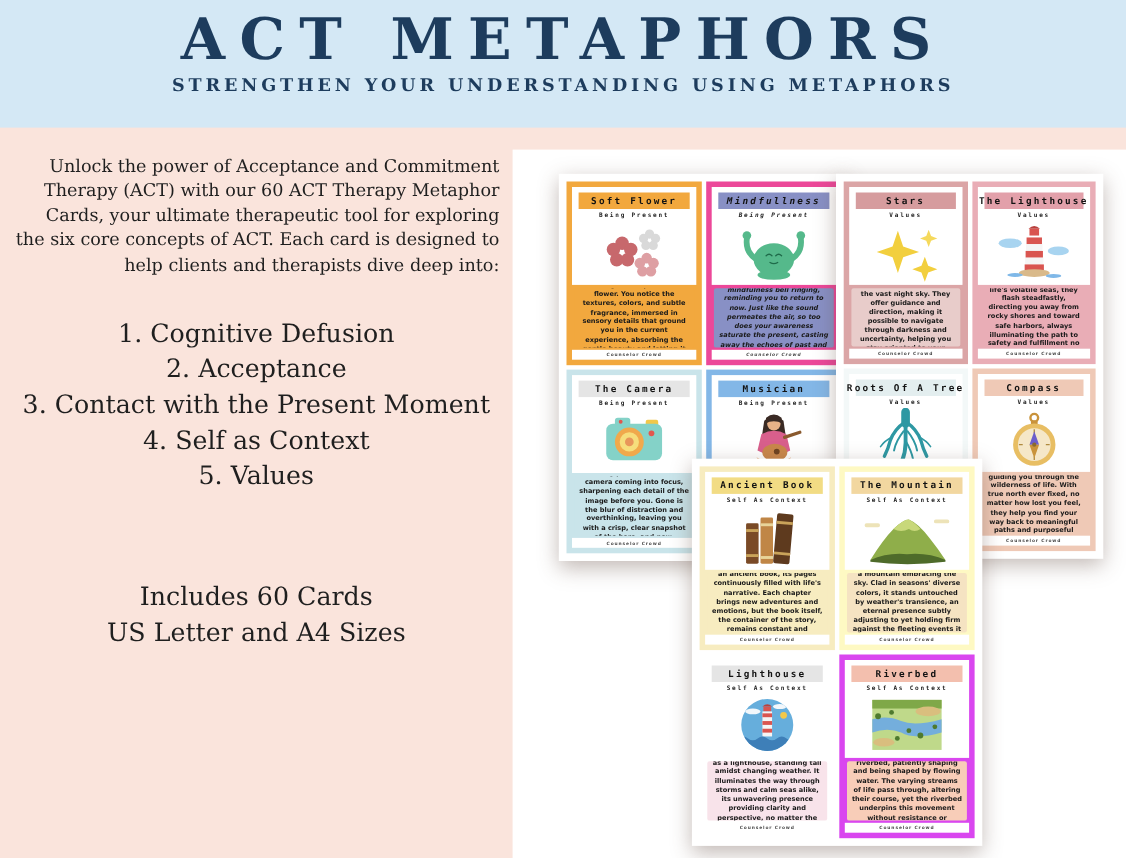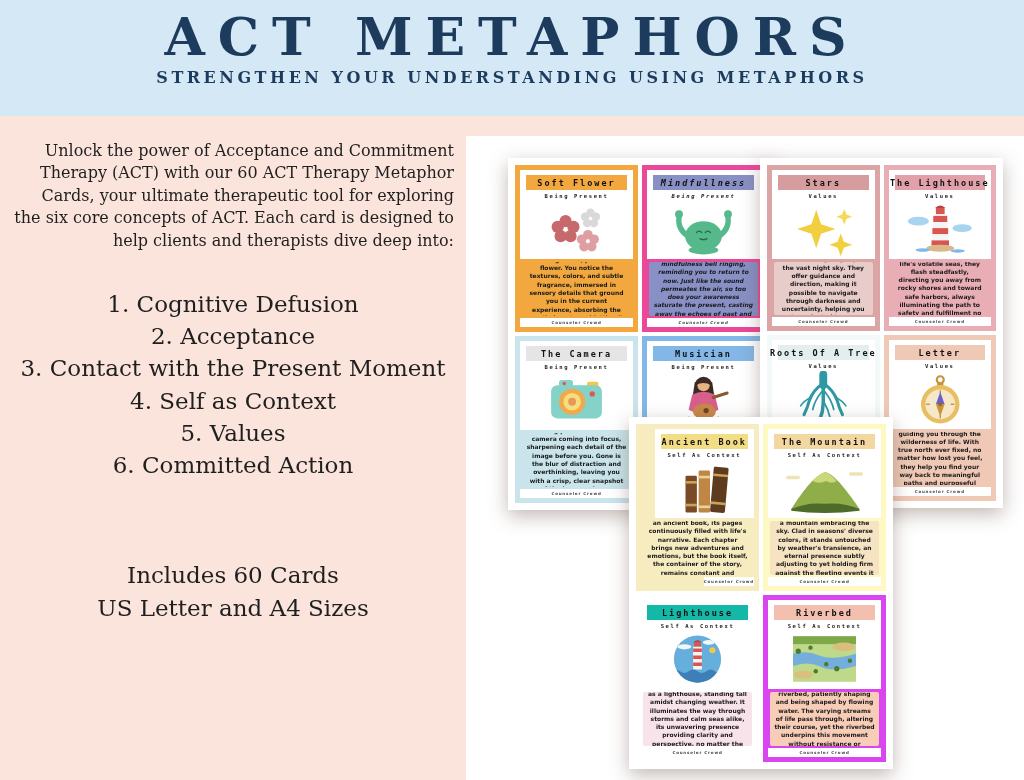--- a/index.html
+++ b/index.html
@@ -47,21 +47,20 @@
   </div>
 
   <div class="left-panel">
     <div class="para">Unlock the power of Acceptance and Commitment Therapy (ACT) with our 60 ACT Therapy Metaphor Cards, your ultimate therapeutic tool for exploring the six core concepts of ACT. Each card is designed to help clients and therapists dive deep into:</div>
     <div class="concepts">
       <div>1. Cognitive Defusion</div>
       <div>2. Acceptance</div>
       <div>3. Contact with the Present Moment</div>
       <div>4. Self as Context</div>
       <div>5. Values</div>
-      <div>6. Committed Action</div>
     </div>
     <div class="tail">
       <div>Includes 60 Cards</div>
       <div>US Letter and A4 Sizes</div>
     </div>
   </div>
 
   <div class="right-panel"></div>
 
   <div class="sheet sheet-a">
@@ -246,21 +245,21 @@
           </svg>
         </div>
       </div>
       <div class="card-body" style="background-color: rgb(243, 248, 248);">Values are like the roots of a tree, unseen yet anchoring it firmly. They nourish growth, provide stability through storms, and keep you grounded no matter how the winds of life may blow.</div>
       <div class="card-footer">Counselor Crowd</div>
     </div>
 
     <div class="card" style="background-color: rgb(239, 201, 182);">
       <div class="card-top">
         <div class="card-band" style="background-color: rgb(239, 201, 182);">
-          <span class="card-title">Letter</span>
+          <span class="card-title">Compass</span>
         </div>
         <div class="card-subtitle">Values</div>
         <div class="card-art">
           <svg viewBox="0 0 100 64">
             <circle cx="50" cy="10" r="4" fill="none" stroke="#C9933B" stroke-width="2.5"></circle>
             <rect x="46.5" y="13" width="7" height="4" fill="#C9933B"></rect>
             <circle cx="50" cy="38" r="22" fill="#E8BE63"></circle>
             <circle cx="50" cy="38" r="17" fill="#F5E7C8"></circle>
             <g stroke="#B08A3E" stroke-width="1.4">
               <path d="M50,22 L50,26"></path>
@@ -274,21 +273,21 @@
           </svg>
         </div>
       </div>
       <div class="card-body" style="background-color: rgb(239, 201, 182);">Values are like a compass, guiding you through the wilderness of life. With true north ever fixed, no matter how lost you feel, they help you find your way back to meaningful paths and purposeful destinations.</div>
       <div class="card-footer">Counselor Crowd</div>
     </div>
   </div>
 
   <div class="sheet sheet-c">
 
-    <div class="card" style="background-color: rgb(247, 236, 192); align-items: flex-end;">
+    <div class="card" style="background-color: rgb(247, 236, 192);">
       <div class="card-top">
         <div class="card-band" style="background-color: rgb(242, 220, 132);">
           <span class="card-title">Ancient Book</span>
         </div>
         <div class="card-subtitle">Self As Context</div>
         <div class="card-art">
           <svg viewBox="0 0 100 64">
             <rect x="28" y="18" width="13" height="42" rx="1.5" fill="#7A4A26"></rect>
             <rect x="28" y="24" width="13" height="3" fill="#C9A35A"></rect>
             <rect x="28" y="50" width="13" height="3" fill="#C9A35A"></rect>
@@ -321,21 +320,21 @@
             <path d="M12,56 Q30,48 50,50 Q72,48 90,56 L90,58 Q50,63 12,58 Z" fill="#4E6B2A"></path>
           </svg>
         </div>
       </div>
       <div class="card-body" style="background-color: rgb(245, 227, 194);">Picture the self as context as a mountain embracing the sky. Clad in seasons' diverse colors, it stands untouched by weather's transience, an eternal presence subtly adjusting to yet holding firm against the fleeting events it witnesses.</div>
       <div class="card-footer">Counselor Crowd</div>
     </div>
 
     <div class="card" style="background-color: rgb(255, 255, 255);">
       <div class="card-top">
-        <div class="card-band" style="background-color: #14b8a6;">
+        <div class="card-band" style="background-color: #e5e5e5;">
           <span class="card-title">Lighthouse</span>
         </div>
         <div class="card-subtitle">Self As Context</div>
         <div class="card-art">
           <svg viewBox="0 0 100 64">
             <clipPath id="lh-circle">
                 <circle cx="50" cy="32" r="27"></circle>
               </clipPath>
             <circle cx="50" cy="32" r="27" fill="#66AEDC"></circle>
             <g clip-path="url(#lh-circle)">

